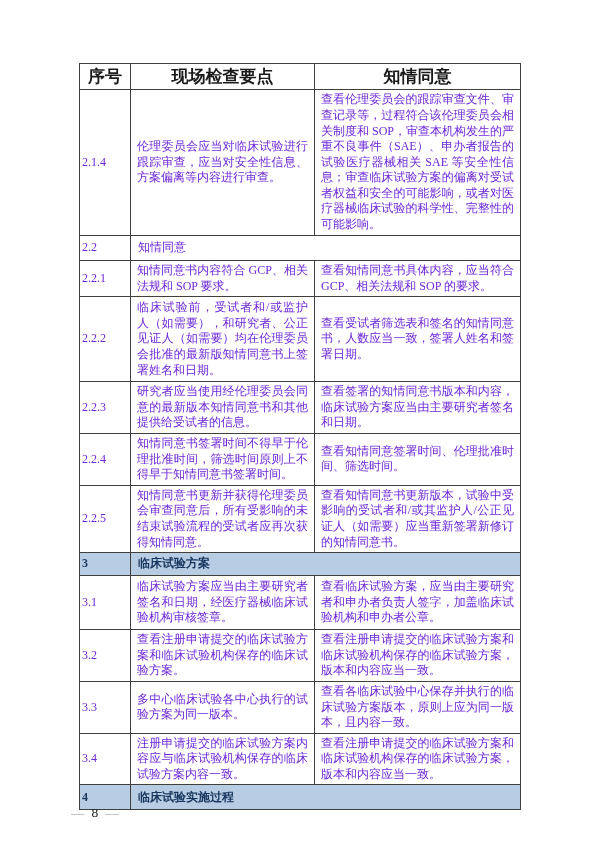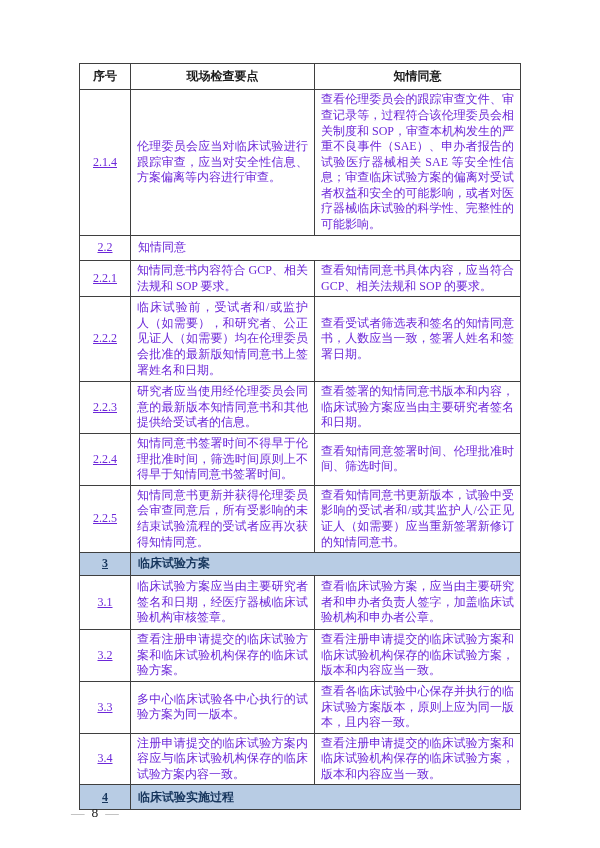--- a/index.html
+++ b/index.html
@@ -30,27 +30,26 @@
     color: #6d28d9;
     vertical-align: middle;
     padding: 2px 6px;
     word-break: break-all;
   }
   .doc-table thead tr { height: 26px; }
   .doc-table th {
     font-weight: bold;
     text-align: center;
     color: #1a1a1a;
-    font-size: 12px;
+    font-size: 17px;
     padding: 3px 2px;
   }
   .doc-table td.num {
-    text-align: center;
+    text-align: left;
     padding: 2px 2px;
-    text-decoration: underline;
   }
   .doc-table td.point, .doc-table td.content {
     text-align: justify;
     text-align-last: left;
     text-justify: inter-ideograph;
   }
   .doc-table tr.blue td {
     background: #b8cce4;
     color: #17365d;
     font-weight: bold;

